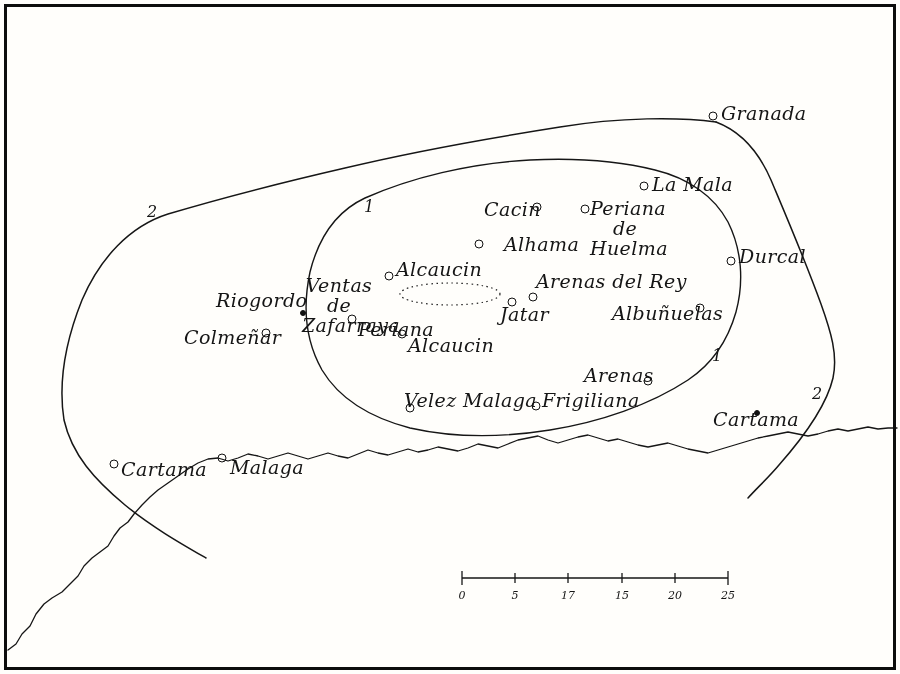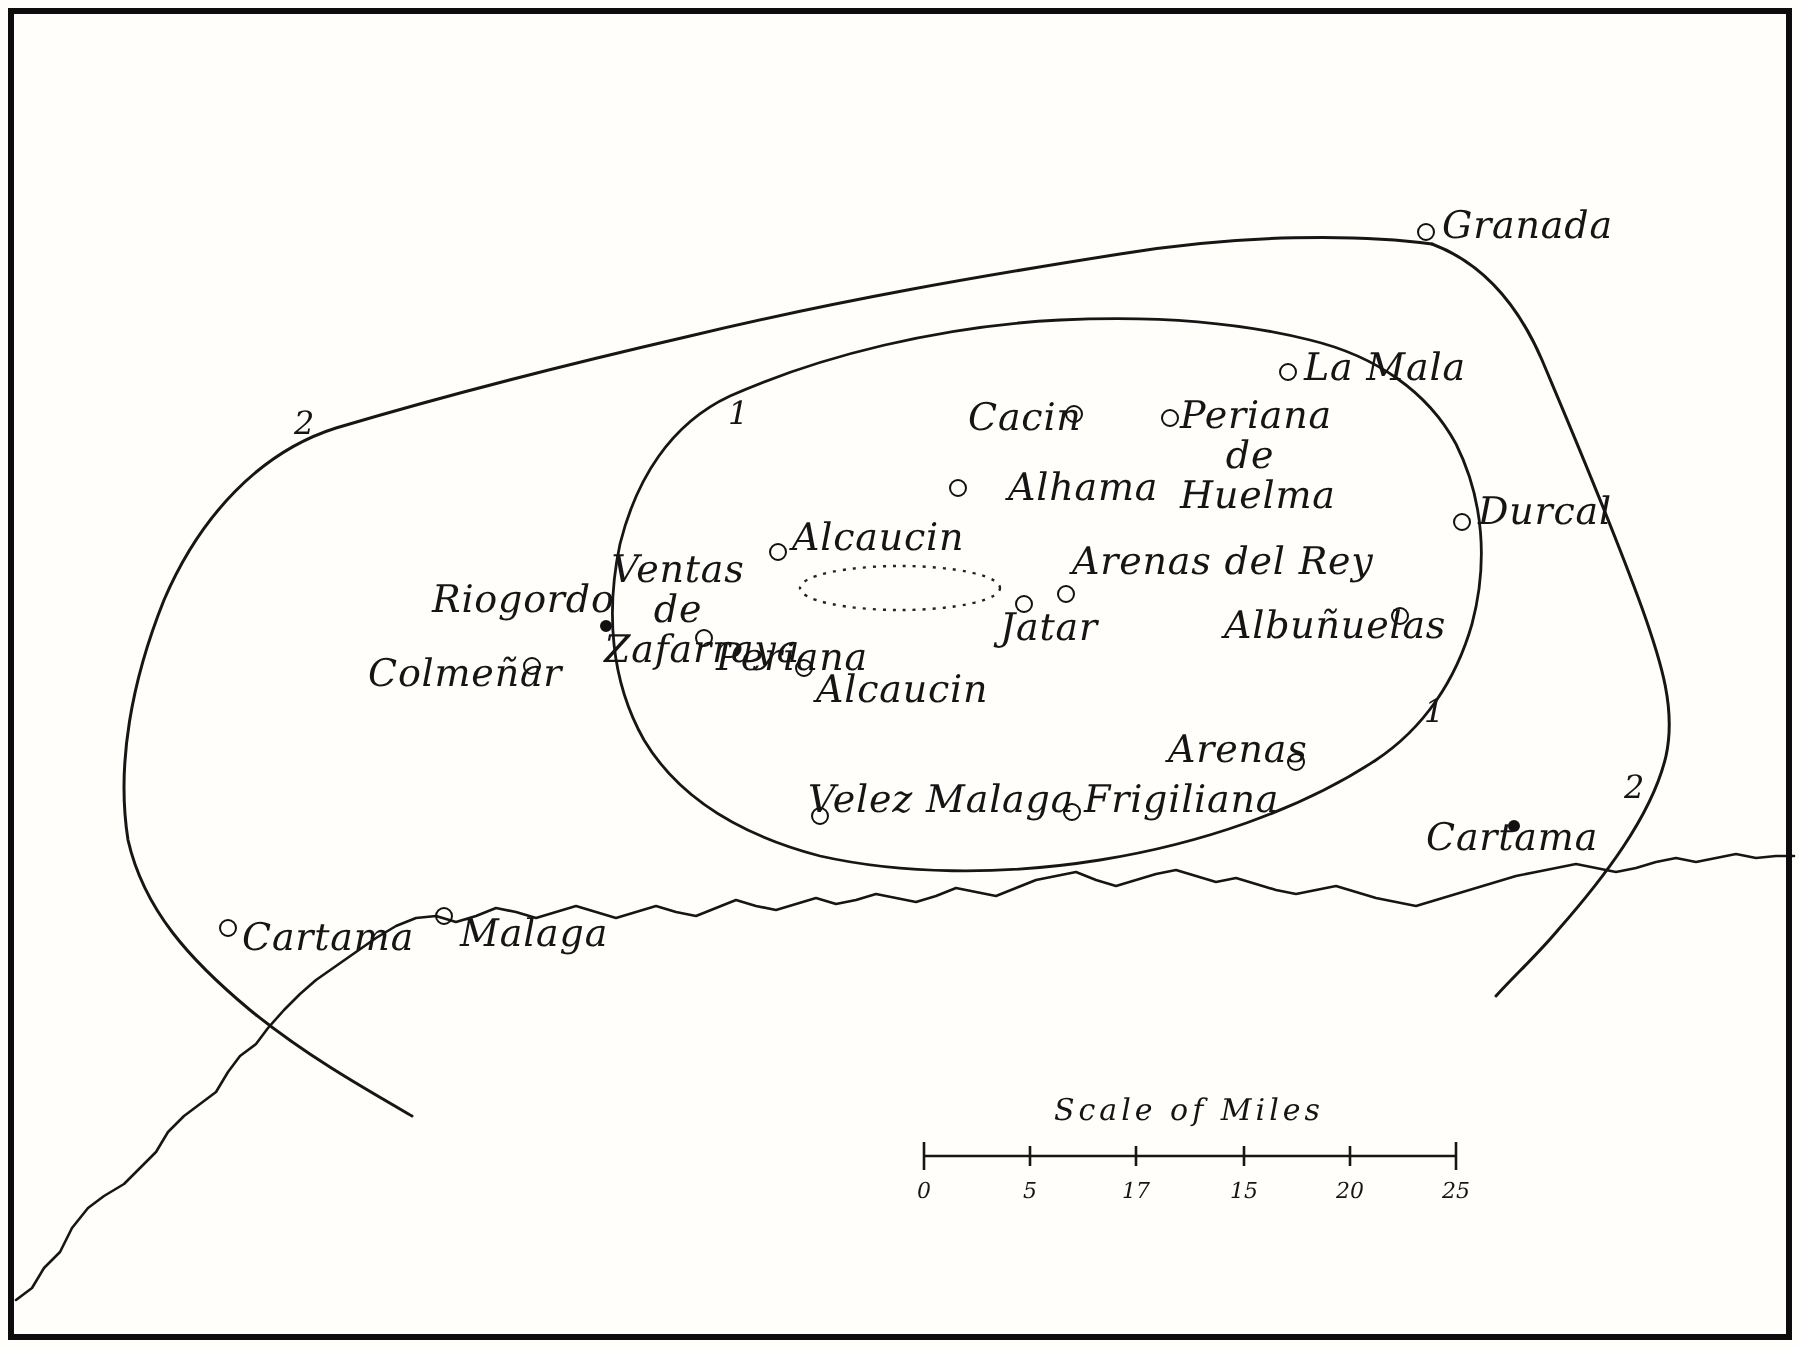--- a/index.html
+++ b/index.html
@@ -179,21 +179,20 @@
     <div class="town">
       <span class="marker" style="left:222px;top:458px"></span>
       <span class="tlabel" style="left:230px;top:458px">Malaga</span>
     </div>
     <div class="town">
       <span class="marker" style="left:114px;top:464px"></span>
       <span class="tlabel" style="left:121px;top:460px">Cartama</span>
     </div>
 
     
-    <span class="scale-title" style="left:527px;top:546px">Scale of Miles</span>
     <span class="tick-label" style="left:462px;top:589px">0</span>
     <span class="tick-label" style="left:515px;top:589px">5</span>
     <span class="tick-label" style="left:568px;top:589px">17</span>
     <span class="tick-label" style="left:622px;top:589px">15</span>
     <span class="tick-label" style="left:675px;top:589px">20</span>
     <span class="tick-label" style="left:728px;top:589px">25</span>
   </div>
 
   <div class="frame"></div>
 </div>

